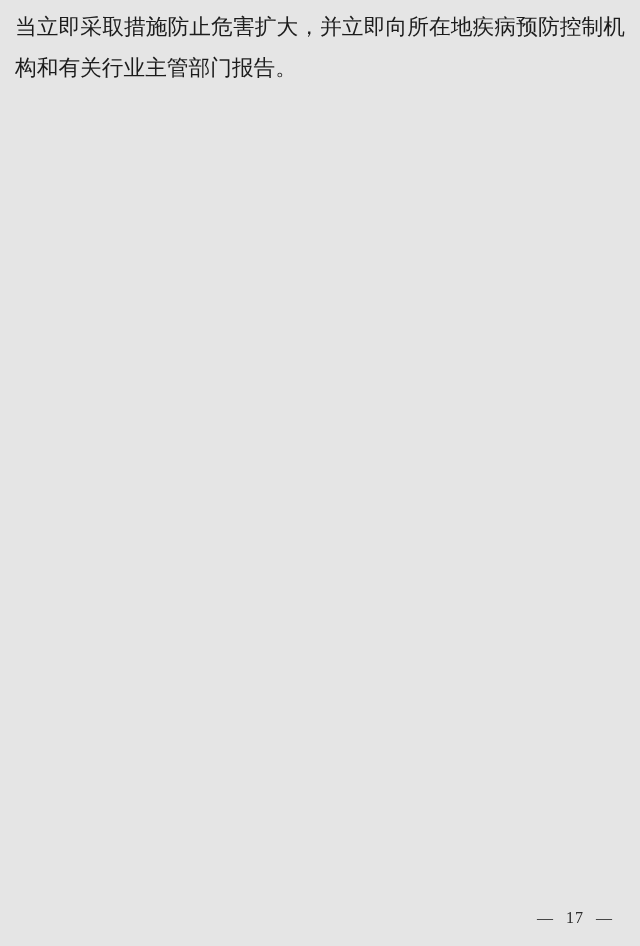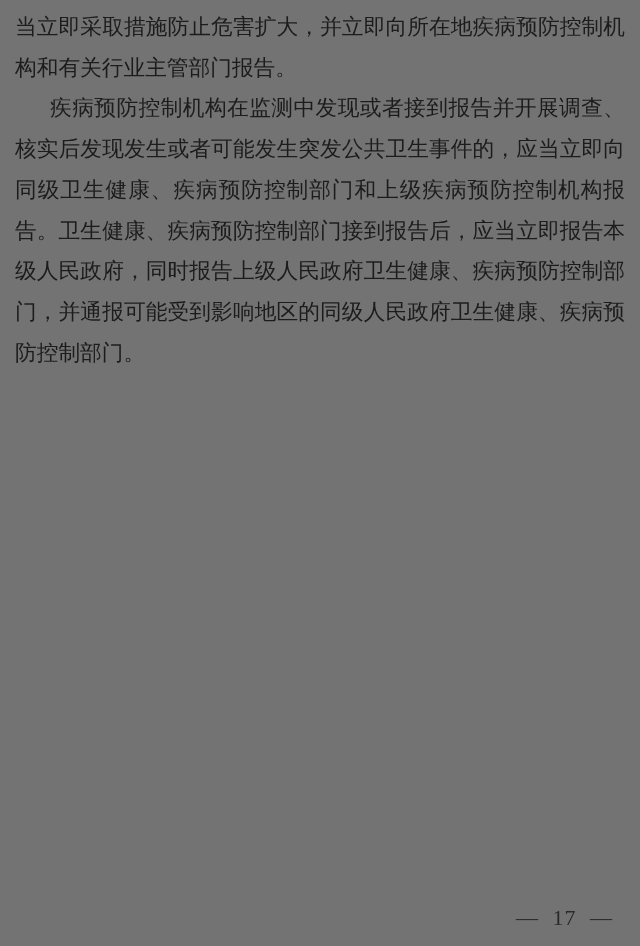--- a/index.html
+++ b/index.html
@@ -4,21 +4,21 @@
 <style>
   html, body {
     margin: 0;
     padding: 0;
     background: #ffffff;
   }
   .page {
     position: relative;
     width: 640px;
     height: 946px;
-    background: #737373;
+    background: #e5e5e5;
     overflow: hidden;
     font-family: "Liberation Serif", "DejaVu Serif", serif;
   }
   .content {
     position: absolute;
     left: 15px;
     top: 7px;
     width: 610px;
     font-size: 21.7px;
     line-height: 40.7px;
@@ -35,38 +35,37 @@
   }
   .term {
     font-weight: 700;
     font-family: "Liberation Sans", "DejaVu Sans", sans-serif;
     color: #111111;
   }
   .page-number {
     position: absolute;
     right: 27px;
     top: 906px;
-    font-size: 22px;
+    font-size: 16px;
     line-height: 24px;
     color: #2a2a2a;
     letter-spacing: 1px;
     word-spacing: 7px;
     font-family: "Liberation Serif", "DejaVu Serif", serif;
   }
 </style>
 </head>
 <body>
 
 <div class="page">
 
   <div class="content">
     <p><span>当立即采取措施防止危害扩大，并立即向所在地疾病预防控制机构和有关行业主管部门报告。</span></p>
 
 
 
 
-    <p class="indent"><span>疾病预防控制机构在监测中发现或者接到报告并开展调查、核实后发现发生或者可能发生突发公共卫生事件的，应当立即向同级卫生健康、疾病预防控制部门和上级疾病预防控制机构报告。卫生健康、疾病预防控制部门接到报告后，应当立即报告本级人民政府，同时报告上级人民政府卫生健康、疾病预防控制部门，并通报可能受到影响地区的同级人民政府卫生健康、疾病预防控制部门。</span></p>
 
   </div>
 
   <div class="page-number">— 17 —</div>
 
 </div>
 
 </body></html>

